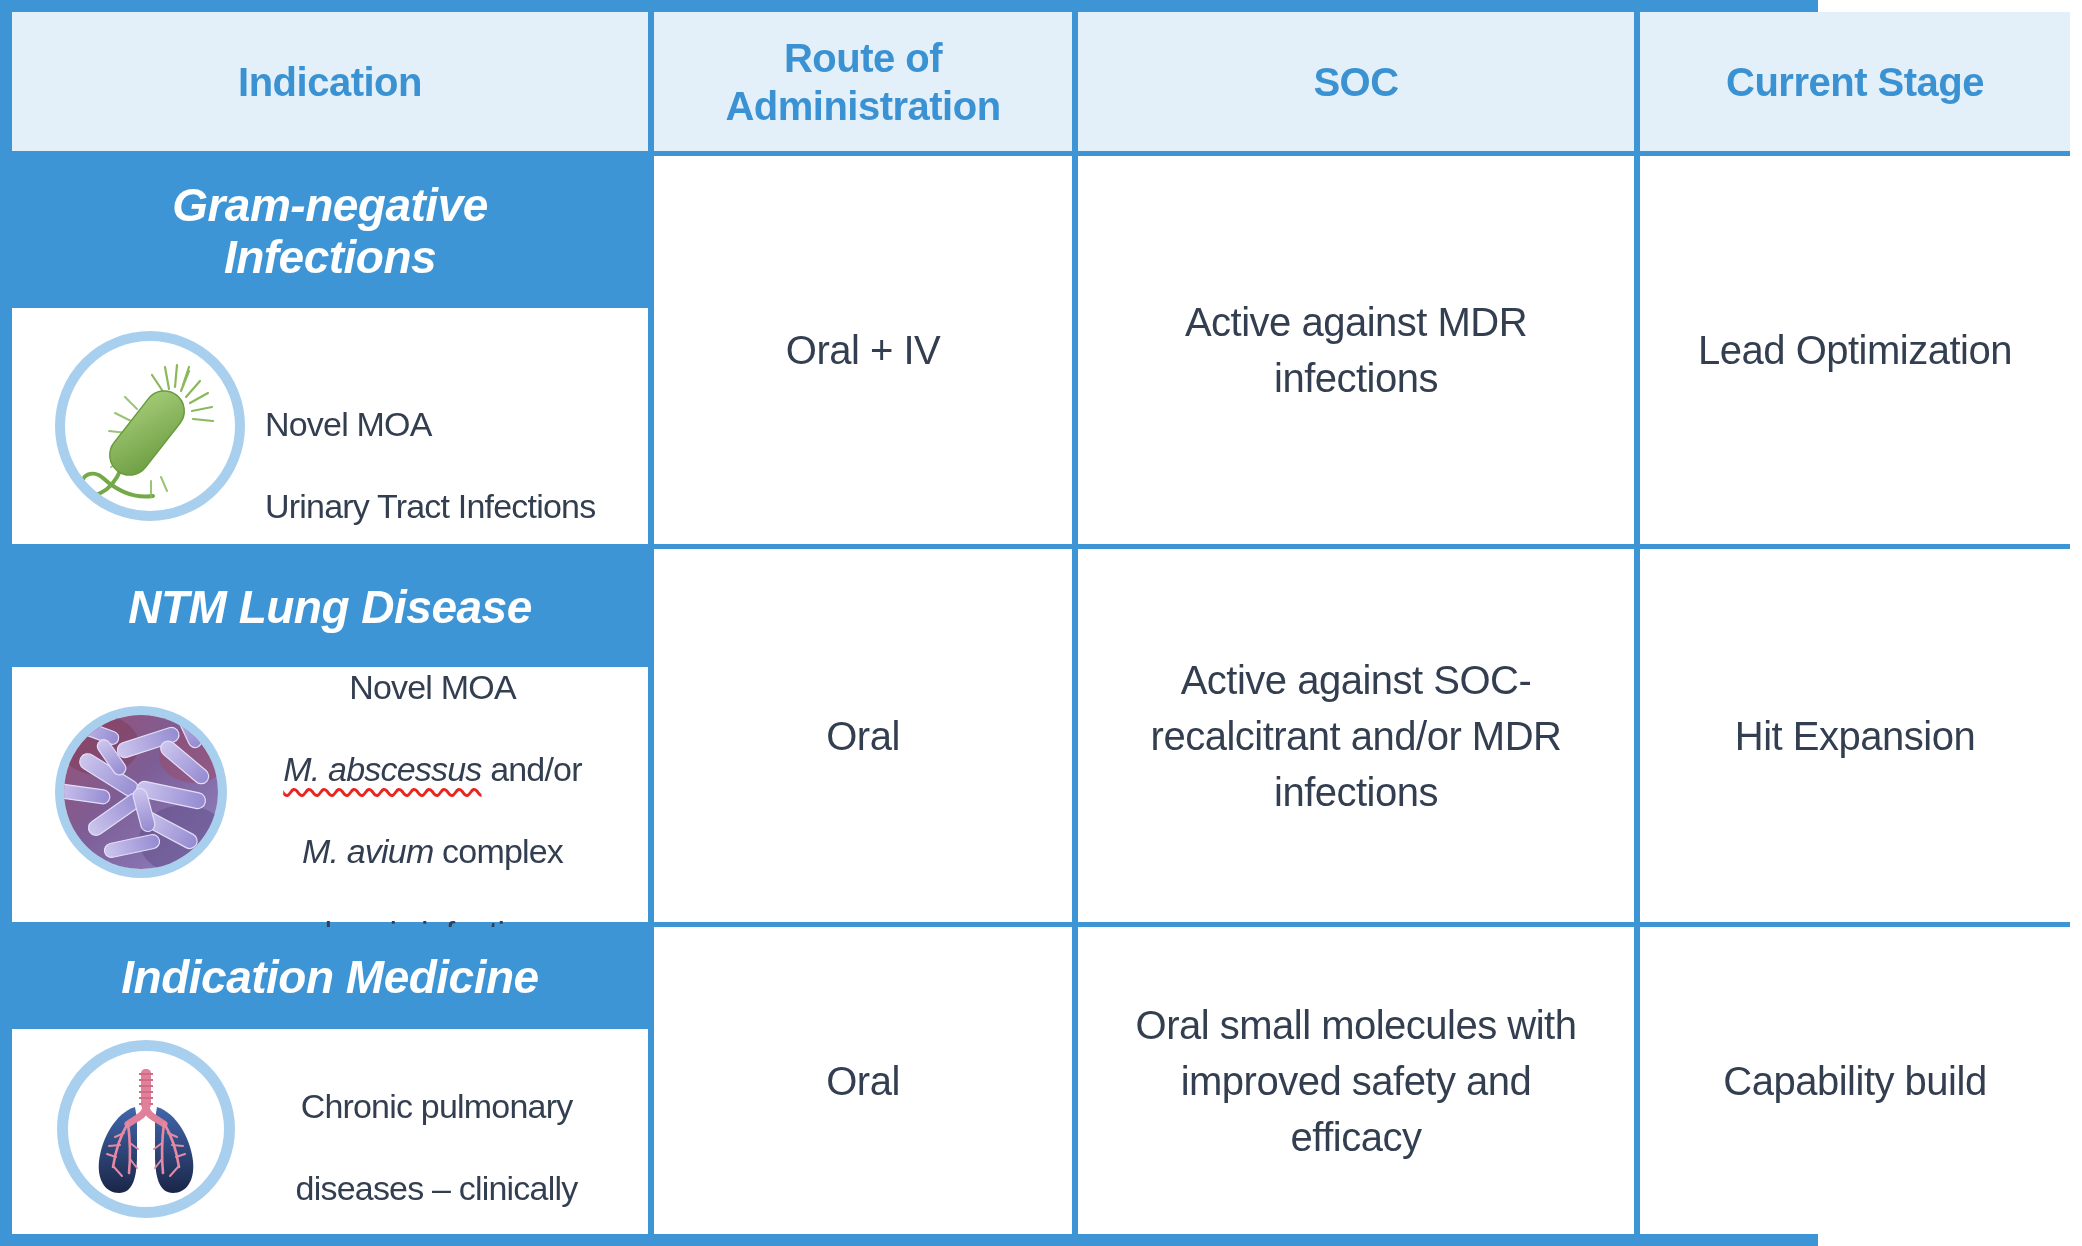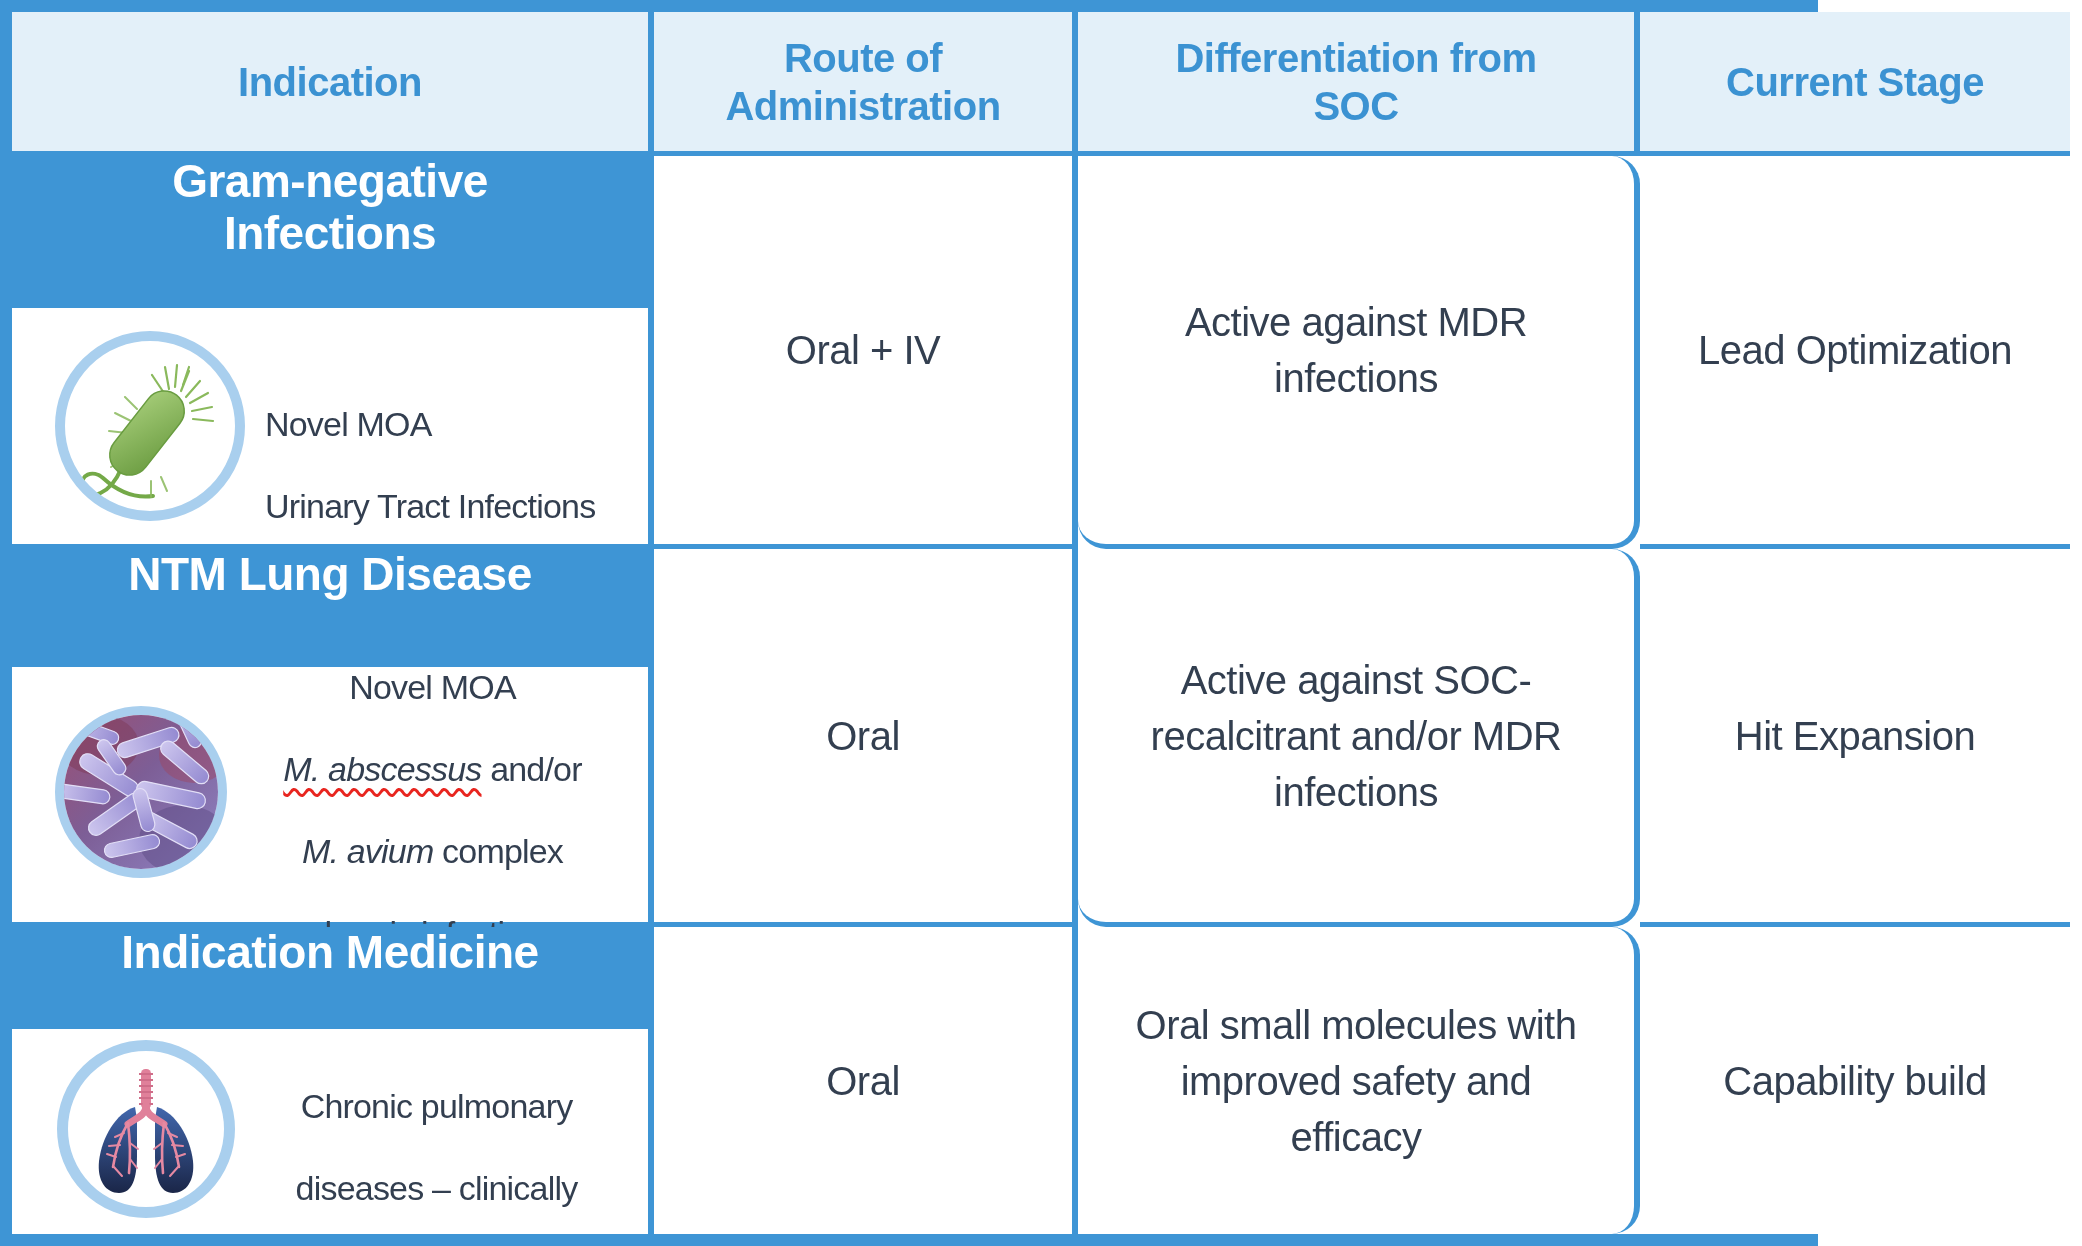--- a/index.html
+++ b/index.html
@@ -21,21 +21,21 @@
     grid-template-rows:144px 393px 378px 307px;
   }
   .cell{display:flex;align-items:center;justify-content:center;text-align:center;background:#fff;}
   .vline{border-right:6px solid var(--accent-blue);}
   .hline-b{border-bottom:5px solid var(--accent-blue);}
   
   .head{background:var(--header-bg);color:var(--header-text);font-weight:700;font-size:40px;line-height:1.2;letter-spacing:-0.5px;}
   .hl{display:block;}
   
   .col1{display:block;padding:0;align-items:stretch;}
-  .band{background:var(--accent-blue);color:#fff;font-weight:700;font-size:46px;line-height:1.13;letter-spacing:-0.5px;display:flex;align-items:flex-start;justify-content:center;text-align:center;}
+  .band{background:var(--accent-blue);color:#fff;font-weight:700;font-size:46px;line-height:1.13;letter-spacing:-0.5px;display:flex;align-items:center;justify-content:center;text-align:center;font-style:italic;}
   .band1{height:152px}
   .band2{height:118px}
   .band3{height:102px}
   .bl{display:block;}
   .figrow{display:flex;align-items:center;}
   .figrow1{height:236px}
   .figrow2{height:250px}
   .figrow3{height:200px}
   .circle{border-radius:50%;border:10px solid var(--circle-ring);background:#fff;overflow:hidden;flex:none;}
   .circle svg{display:block;width:100%;height:100%;}
@@ -51,42 +51,41 @@
     font-style:italic;
     text-decoration-line:underline;
     text-decoration-style:wavy;
     text-decoration-color:var(--spellcheck-underline);
     text-decoration-thickness:2.5px;
     text-underline-offset:7px;
   }
   
   .bodytxt{color:var(--body-text);font-size:40px;line-height:1.4;letter-spacing:-0.5px;}
   .route-cell{padding:0 30px;}
-  .diff-cell{padding:0 44px;border-radius:28px;}
+  .diff-cell{padding:0 44px;}
   .stage-cell{padding:0 58px;}
 </style>
 </head>
 <body>
 
 <div class="slide">
 
   <div class="cell head vline hline-b">
     <div>
         <span class="hl">Indication</span>
       </div>
   </div>
   <div class="cell head vline hline-b">
     <div>
       <span class="hl">Route of</span>
       <span class="hl">Administration</span>
     </div>
   </div>
   <div class="cell head vline hline-b">
     <div>
-      <span class="hl">Differentiation from</span>
       <span class="hl">SOC</span>
     </div>
   </div>
   <div class="cell head hline-b">
     <div>
         <span class="hl">Current Stage</span>
       </div>
   </div>
 
   <div class="cell col1 vline hline-b">

